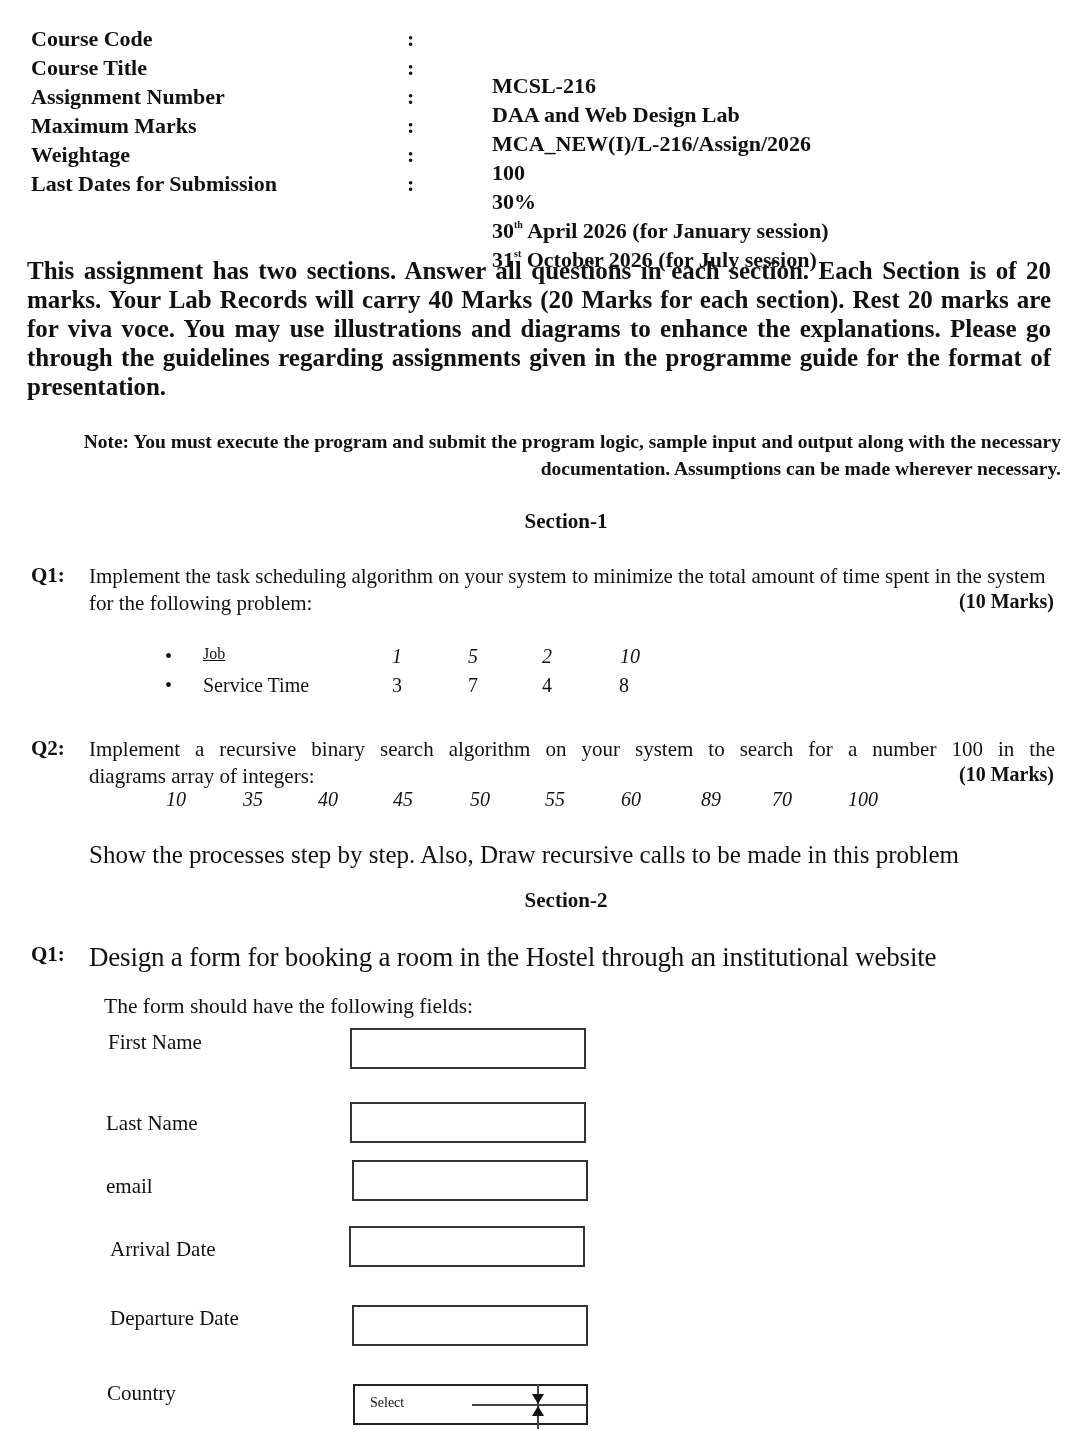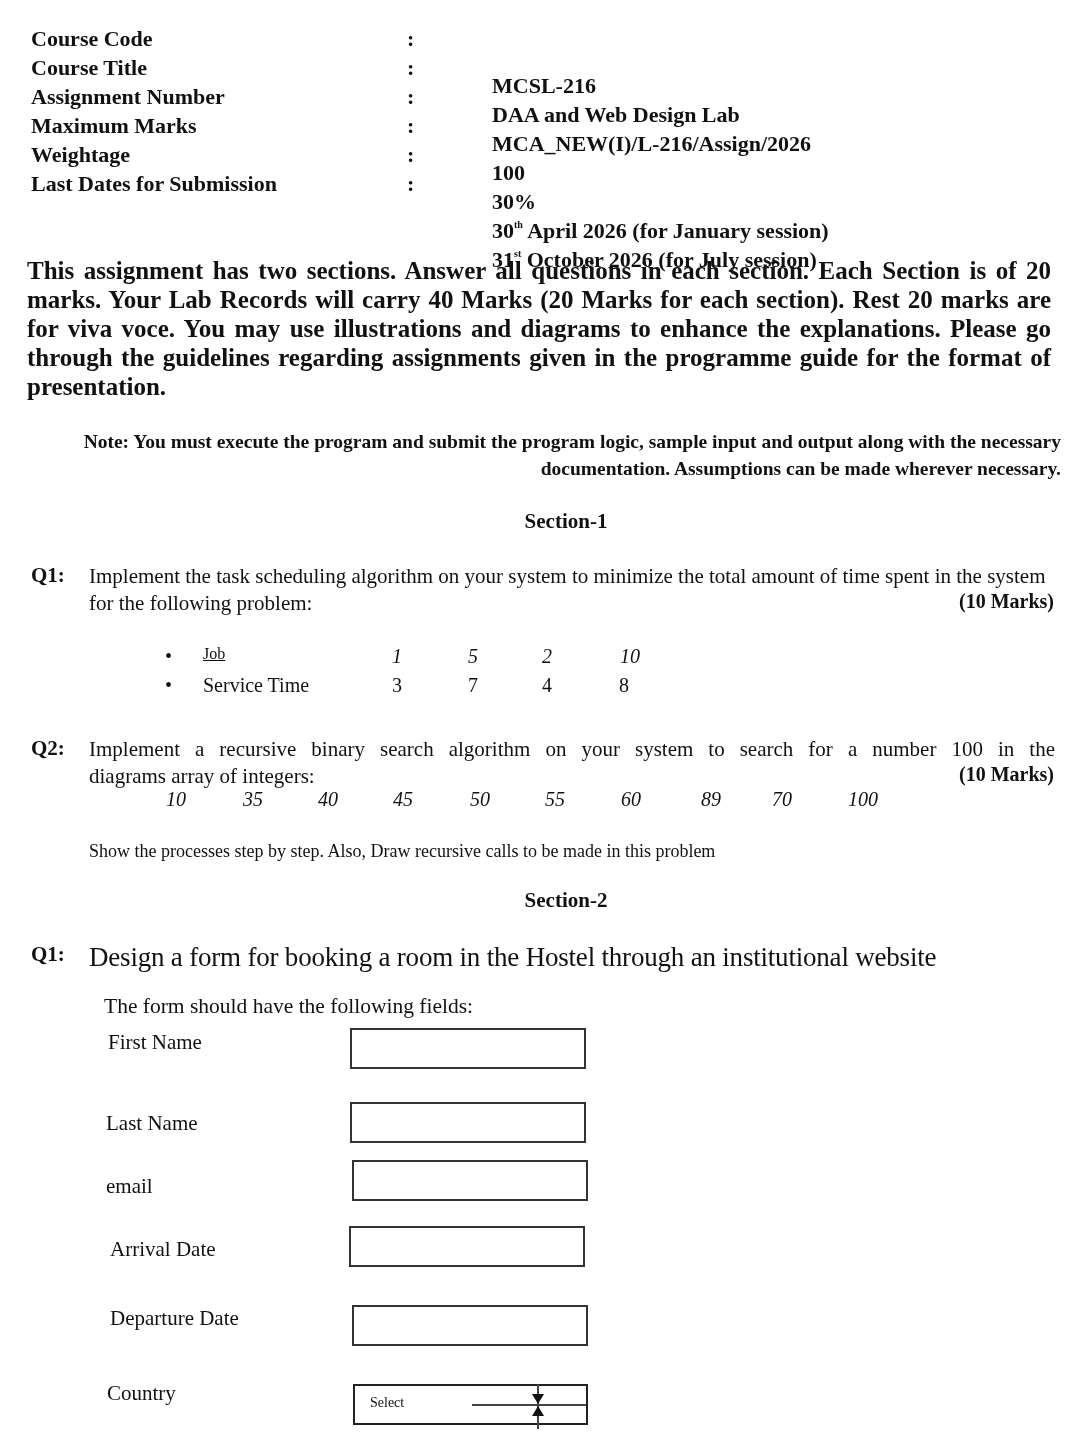--- a/index.html
+++ b/index.html
@@ -104,21 +104,21 @@
   <div class="arr" style="left:303px; top:788px">40</div>
   <div class="arr" style="left:378px; top:788px">45</div>
   <div class="arr" style="left:455px; top:788px">50</div>
   <div class="arr" style="left:530px; top:788px">55</div>
   <div class="arr" style="left:606px; top:788px">60</div>
   <div class="arr" style="left:686px; top:788px">89</div>
   <div class="arr" style="left:757px; top:788px">70</div>
   <div class="arr" style="left:838px; top:788px">100</div>
 </div>
 
-<div class="abs" style="left:89px; top:841px; font-size:18px;text-align:center;">Show the processes step by step. Also, Draw recursive calls to be made in this problem</div>
+<div class="abs" style="left:89px; top:841px; font-size:25px;text-align:center;">Show the processes step by step. Also, Draw recursive calls to be made in this problem</div>
 
 <div class="abs section-title" style="top:888px">Section-2</div>
 
 <div class="abs qlabel" style="top:942px">Q1:</div>
 <div class="abs" style="left:89px; top:942px; font-size:27px; letter-spacing:-0.2px;">Design a form for booking a room in the Hostel through an institutional website</div>
 
 <div class="abs" style="left:104px; top:994px; font-size:21.5px;">The form should have the following fields:</div>
 
 <div>
   <div class="form-label" style="left:108px; top:1030px">First Name</div>

